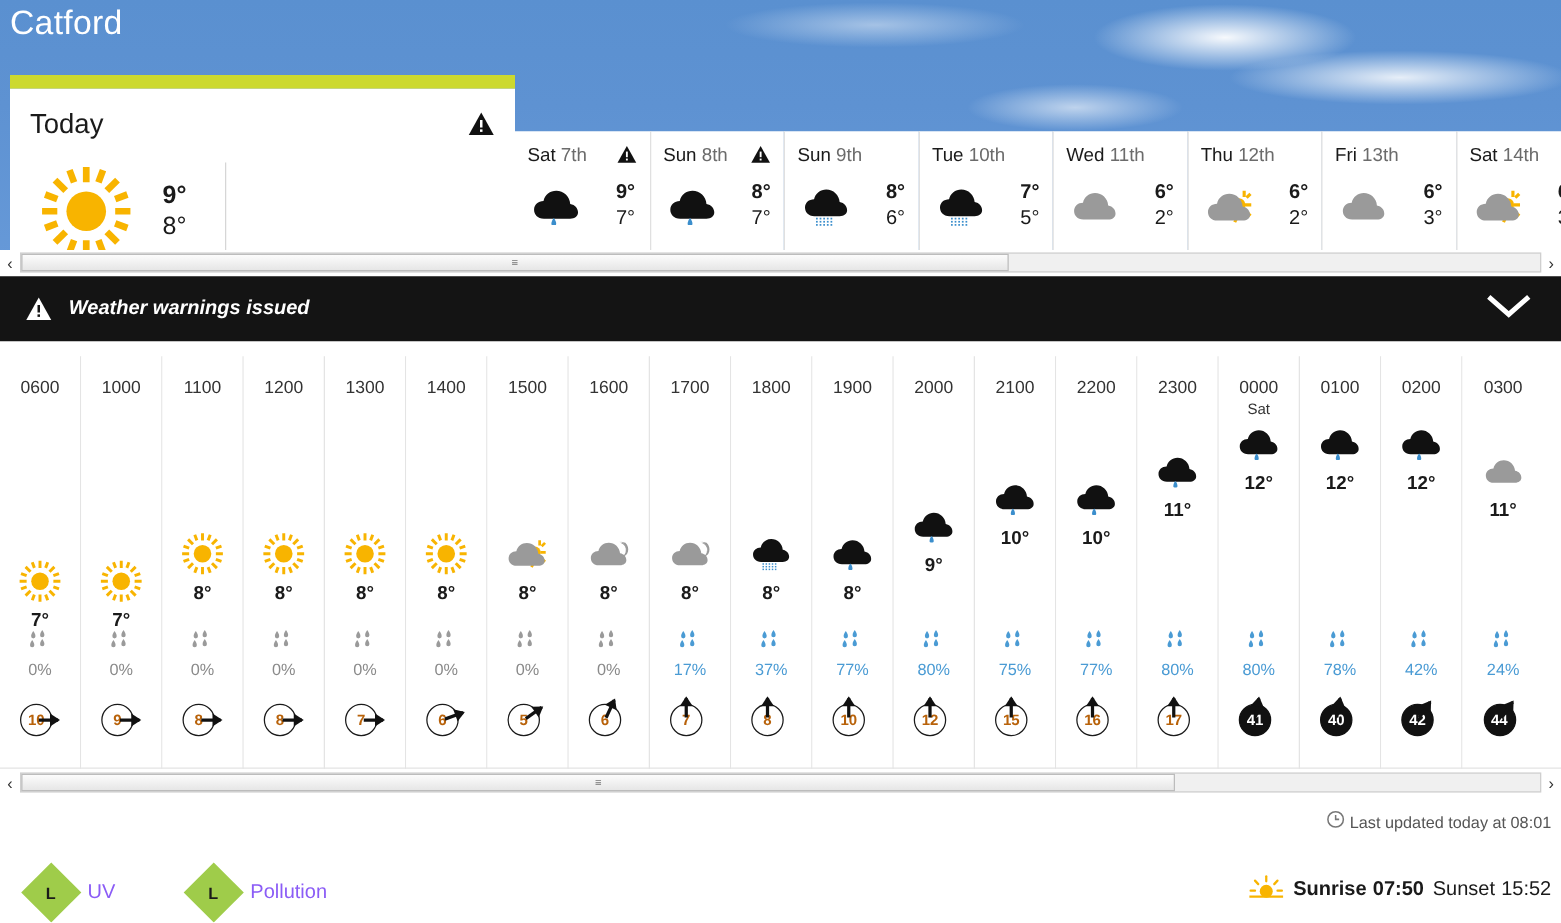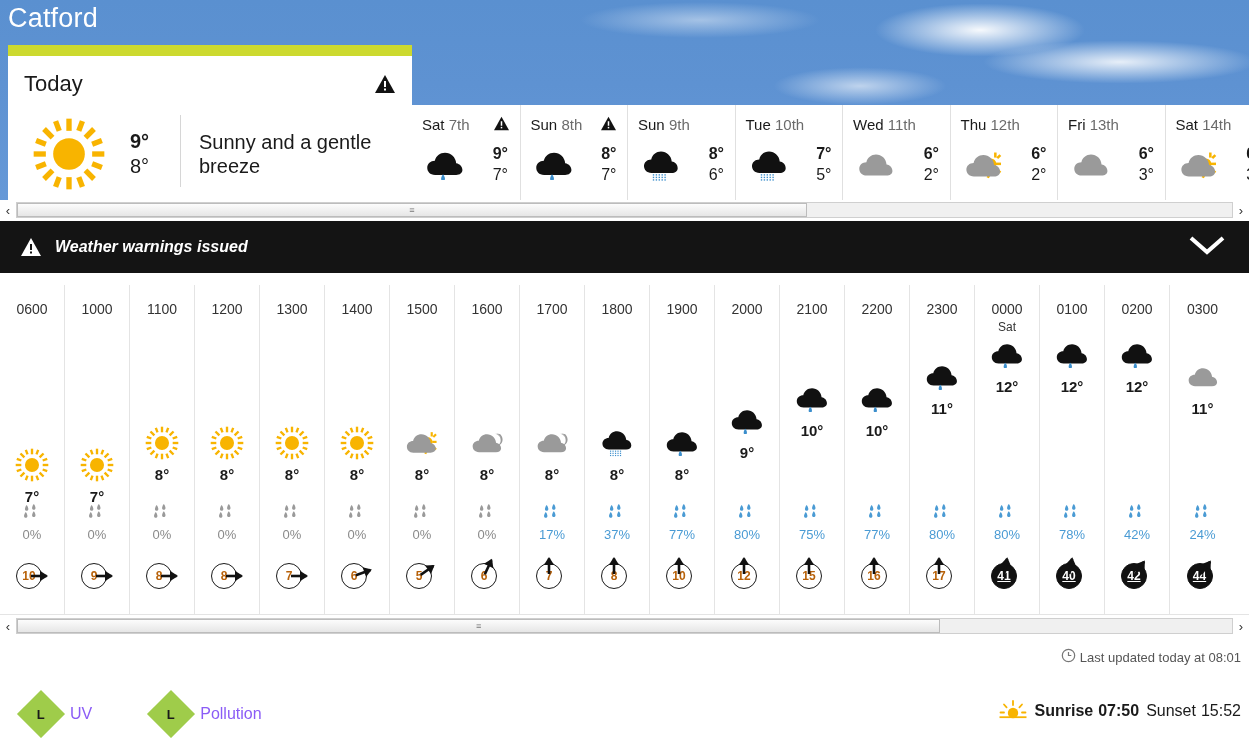--- a/index.html
+++ b/index.html
@@ -22,21 +22,21 @@
       radial-gradient(ellipse 200px 34px at 1180px 150px, rgba(255,255,255,.5) 0%, rgba(255,255,255,0) 75%),
       radial-gradient(ellipse 160px 24px at 700px 20px, rgba(255,255,255,.45) 0%, rgba(255,255,255,0) 75%),
       linear-gradient(180deg,#5a90d0 0%,#5e92d2 40%,#6699d8 100%);
   }
   .location {
     position:absolute; left:8px; top:3px;
     font-size:27px; color:#ffffff; font-weight:400; letter-spacing:.2px;
   }
 
   
-  .today-strip { position:absolute; left:0; top:45px; width:412px; height:155px; }
+  .today-strip { position:absolute; left:0; top:60px; width:412px; height:155px; }
   .today-accent { position:absolute; left:8px; top:0; width:404px; height:11px; background:#ccd92f; }
   .today-card {
     position:absolute; left:8px; top:11px; width:404px; height:144px;
     background:#ffffff;
   }
   .today-title { position:absolute; left:16px; top:15px; font-size:22px; color:#1a1a1a; }
   .today-warn { position:absolute; right:16px; top:18px; }
   .today-body { position:absolute; left:0; top:53px; width:404px; height:90px; display:flex; }
   .today-icon-cell { width:122px; display:flex; align-items:center; justify-content:center; }
   .today-temps {
@@ -109,21 +109,21 @@
   .h-temp { font-size:15px; font-weight:bold; color:#1a1a1a; margin-top:3px; }
   .h-precip { position:absolute; top:219px; left:0; width:100%; text-align:center; }
   .h-precip .pv { font-size:13px; margin-top:2px; }
   .h-wind { position:absolute; top:272px; left:0; width:100%; display:flex; justify-content:center; }
   .windbadge { position:relative; width:42px; height:34px; }
   .windbadge .circ {
     position:absolute; left:5px; top:6px; width:26px; height:26px; border-radius:50%;
     border:1.6px solid #1a1a1a; display:flex; align-items:center; justify-content:center;
     font-size:12px; font-weight:bold; color:#b8620a; background:#fff;
   }
-  .windbadge.strong .circ { background:#111; border-color:#111; color:#ffffff;text-decoration:underline; }
+  .windbadge.strong .circ { background:#111; border-color:#111; color:#ffffff; }
   .windbadge .arw { position:absolute; left:0; top:0; width:42px; height:34px; }
 
   
   .hour-bottom-line { position:absolute; left:0; top:614px; width:1249px; height:1px; background:#e4e4e4; }
 
   
   .updated {
     position:absolute; right:8px; top:648px; font-size:13px; color:#555;
     display:flex; align-items:center; gap:4px;
   }
@@ -183,21 +183,20 @@
             <line x1="5" y1="43" x2="13" y2="40"></line>
               <line x1="51" y1="24" x2="59" y2="21"></line>
           </g>
         </svg>
       </div>
       <div class="today-temps">
         <div class="hi">9°</div>
         <div class="lo">8°</div>
       </div>
       <div class="today-sep"></div>
-      <div class="today-desc">Sunny and a gentle breeze</div>
     </div>
   </div>
 </div>
 
 <div class="days" id="days-container">
     <div class="day">
     <div class="day-head">
       <span class="dw">Sat</span>
       <span class="dd">7th</span>
     </div>

